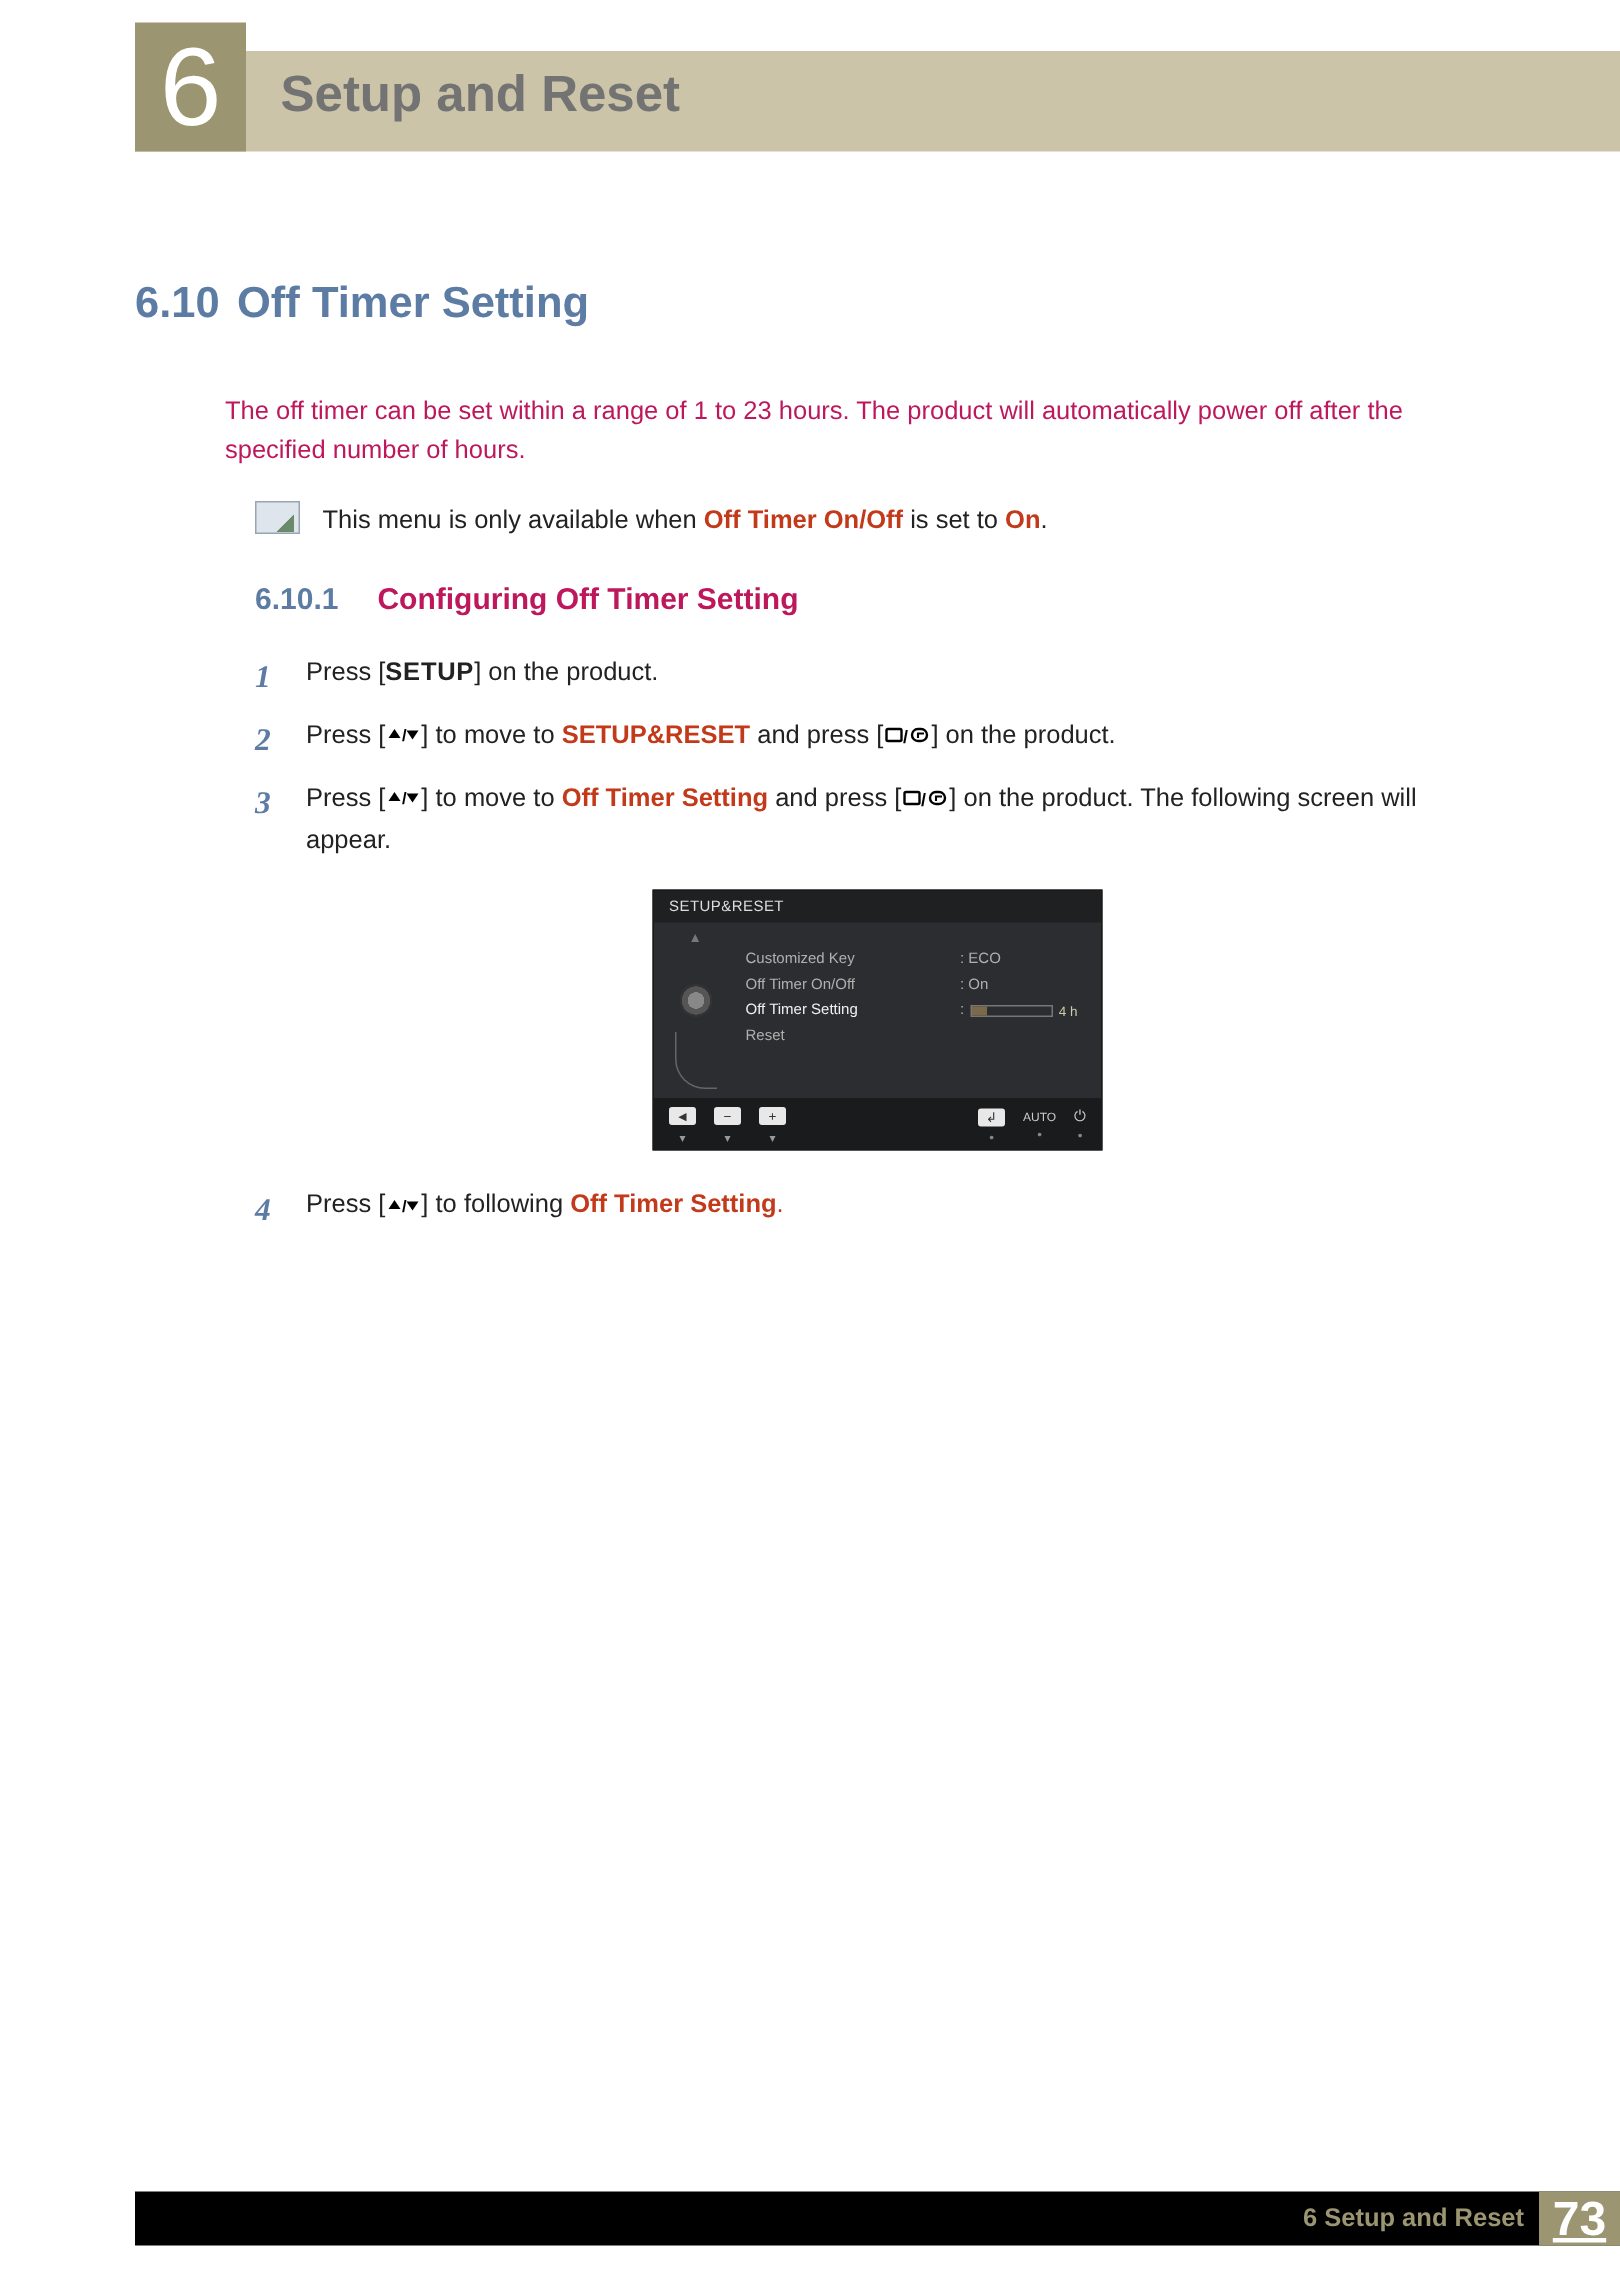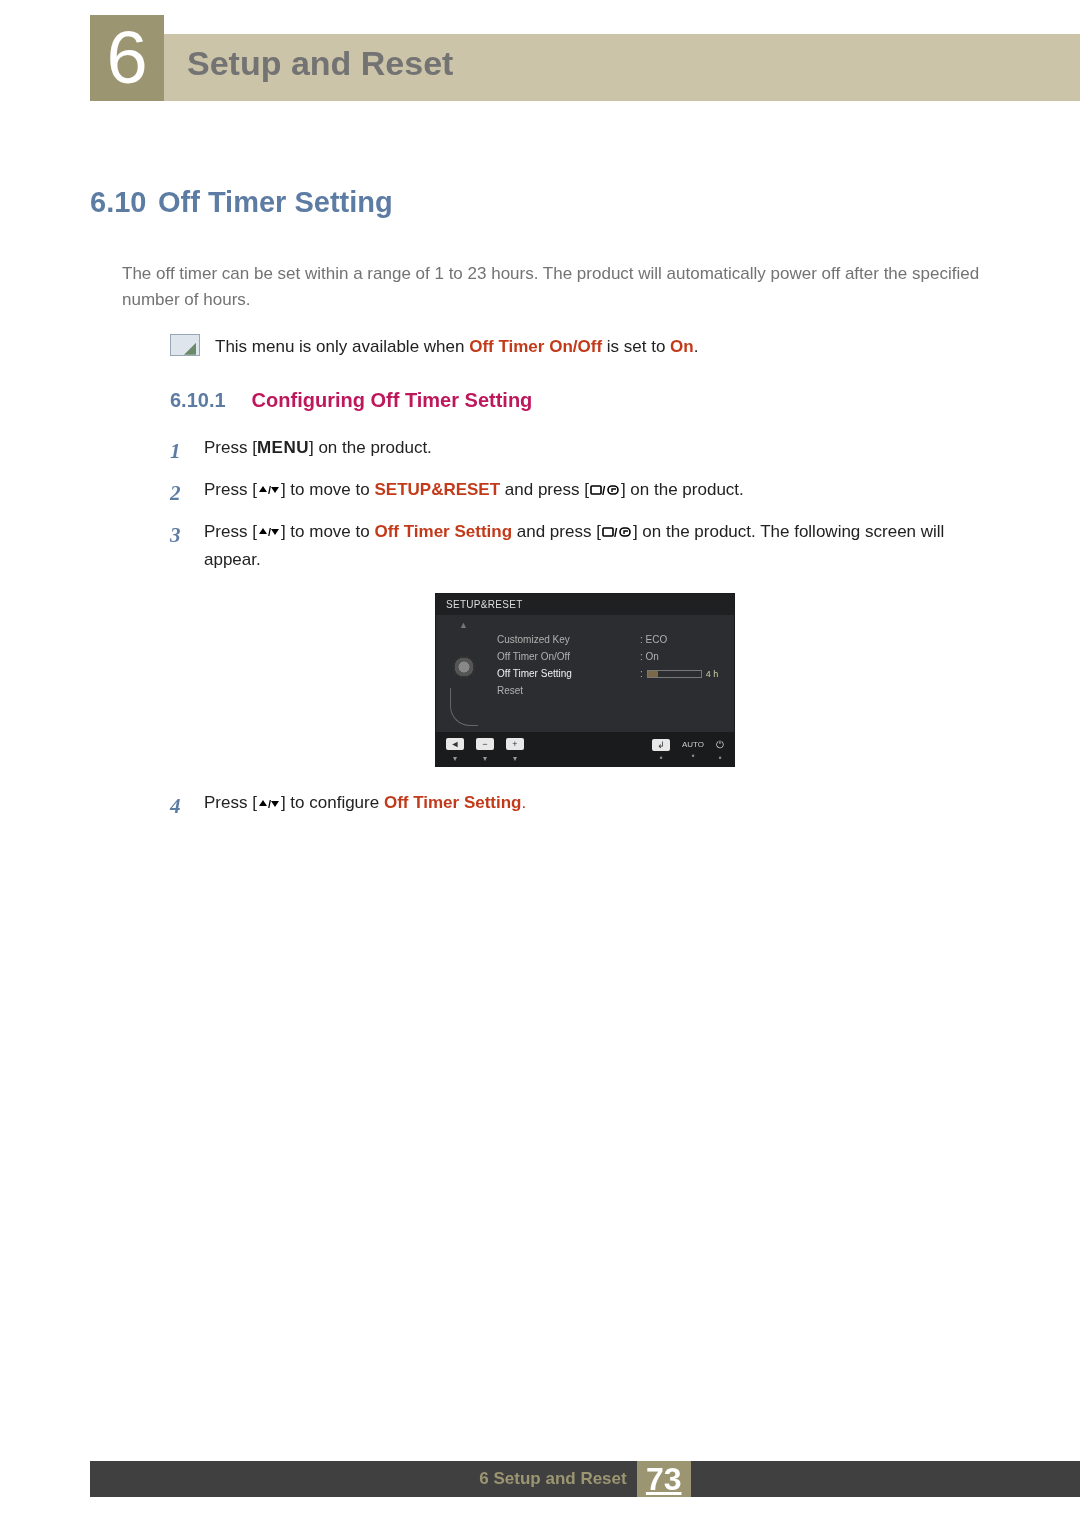--- a/index.html
+++ b/index.html
@@ -45,21 +45,21 @@
     }
     .section {
       position: absolute;
       top: 186px;
       left: 90px;
       right: 80px;
     }
     .h2-row { display: flex; gap: 6px; margin-bottom: 42px;}
     .h2-num { color: #5d7ca4; font-size: 29px; font-weight: bold; width: 62px;}
     .h2-title { color: #5d7ca4; font-size: 29px; font-weight: bold;}
-    .body-text { margin-left: 32px; line-height: 1.55; color: #737373; margin-bottom: 18px;}
+    .body-text { margin-left: 60px; line-height: 1.55; color: #be185d; margin-bottom: 18px;}
     .note-row { margin-left: 80px; display: flex; gap: 15px; align-items: flex-start; margin-bottom: 30px; margin-top: 20px;}
     .note-icon {
       width: 30px; height: 22px; background: #dfe5ec; position: relative; border:1px solid #97a5b5; flex:0 0 30px;
     }
     .note-icon::after {
       content:""; position:absolute; right:3px; bottom:0; width:12px; height:12px;
       background: linear-gradient(135deg, #b8ccb8 50%, #6a8a6a 50%);
       clip-path: polygon(0 100%, 100% 0, 100% 100%);
     }
     .note-text { color: #222; line-height: 1.5;}
@@ -91,22 +91,22 @@
     .osd-val.sel { display:flex; align-items:center; gap:4px;}
     .osd-slider { height:8px; width:55px; border:1px solid #777; position:relative;}
     .osd-slider-fill { position:absolute; left:0; top:0; bottom:0; width:20%; background:#7a6a4a;}
     .osd-footer { background:#1a1b1d; padding:6px 10px 3px; display:flex; justify-content:space-between; align-items:center;}
     .osd-fbtn { width:18px; height:12px; background:#e8e8e8; border-radius:2px; display:flex; align-items:center; justify-content:center; font-size:9px; color:#333;}
     .osd-fg { display:flex; gap:12px; align-items:center;}
     .osd-flabel { font-size:8px; color:#999; margin-top:2px; text-align:center;}
     .osd-fcol { display:flex; flex-direction:column; align-items:center; gap:2px;}
     .osd-dot { font-size:9px; color:#888;}
     .footer {
-      position: absolute; bottom: 30px; left: 90px; right: 0; height: 36px; background:#404040;
-      display:flex; justify-content:center; align-items:center;
+      position: absolute; bottom: 30px; left: 90px; right: 0; height: 36px; background:#000000;
+      display:flex; justify-content:flex-end; align-items:center;
     }
     .footer-text { color:#9c9571; font-size:17px; font-weight:bold; margin-right:0;}
     .footer-page { background:#9c9571; color:#fff; font-size:32px; font-weight:bold; height:36px; width:54px; display:flex; align-items:center; justify-content:center; margin-left:10px;text-decoration:underline;}
     svg { vertical-align: middle;}
   </style>
 </head>
 <body>
 
 <div class="header-bar"></div>
 <div class="chapter-box">
@@ -130,21 +130,21 @@
   </div>
 
   <div class="h3-row">
     <div class="h3-num">6.10.1</div>
     <div class="h3-title">Configuring Off Timer Setting</div>
   </div>
 
   <div class="step">
     <div class="step-num">1</div>
     <div class="step-text">
-      <span>Press [</span><span class="menu-word">MENU</span><span>] on the product.</span>
+      <span>Press [</span><span class="menu-word">SETUP</span><span>] on the product.</span>
     </div>
   </div>
 
   <div class="step">
     <div class="step-num">2</div>
     <div class="step-text">
       <span>Press [</span><span class="arrow-icon">
           <svg width="22" height="12">
             <polygon points="5,2 9,8 1,8" fill="#000"></polygon>
             <text x="10" y="10" font-size="11" font-weight="bold">/</text>
@@ -245,21 +245,21 @@
 
   <div class="step">
     <div class="step-num">4</div>
     <div class="step-text">
       <span>Press [</span><span class="arrow-icon">
           <svg width="22" height="12">
             <polygon points="5,2 9,8 1,8" fill="#000"></polygon>
             <text x="10" y="10" font-size="11" font-weight="bold">/</text>
             <polygon points="17,9 21,3 13,3" fill="#000"></polygon>
           </svg>
-        </span><span>] to configure </span><span class="red">Off Timer Setting</span><span class="redn">.</span>
+        </span><span>] to following </span><span class="red">Off Timer Setting</span><span class="redn">.</span>
     </div>
   </div>
 
 </div>
 
 <div class="footer">
   <span class="footer-text">6 Setup and Reset</span>
   <div class="footer-page">73</div>
 </div>
 

